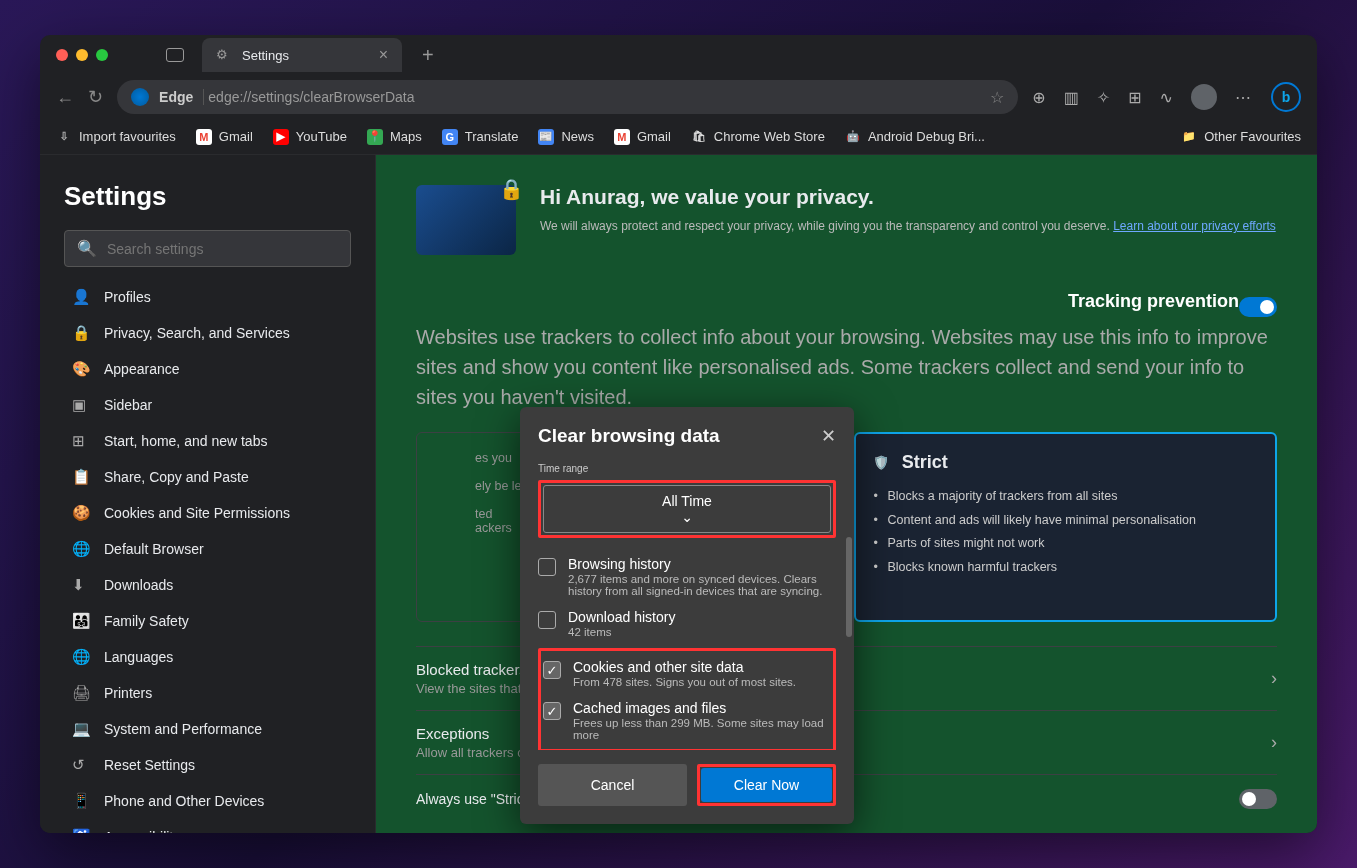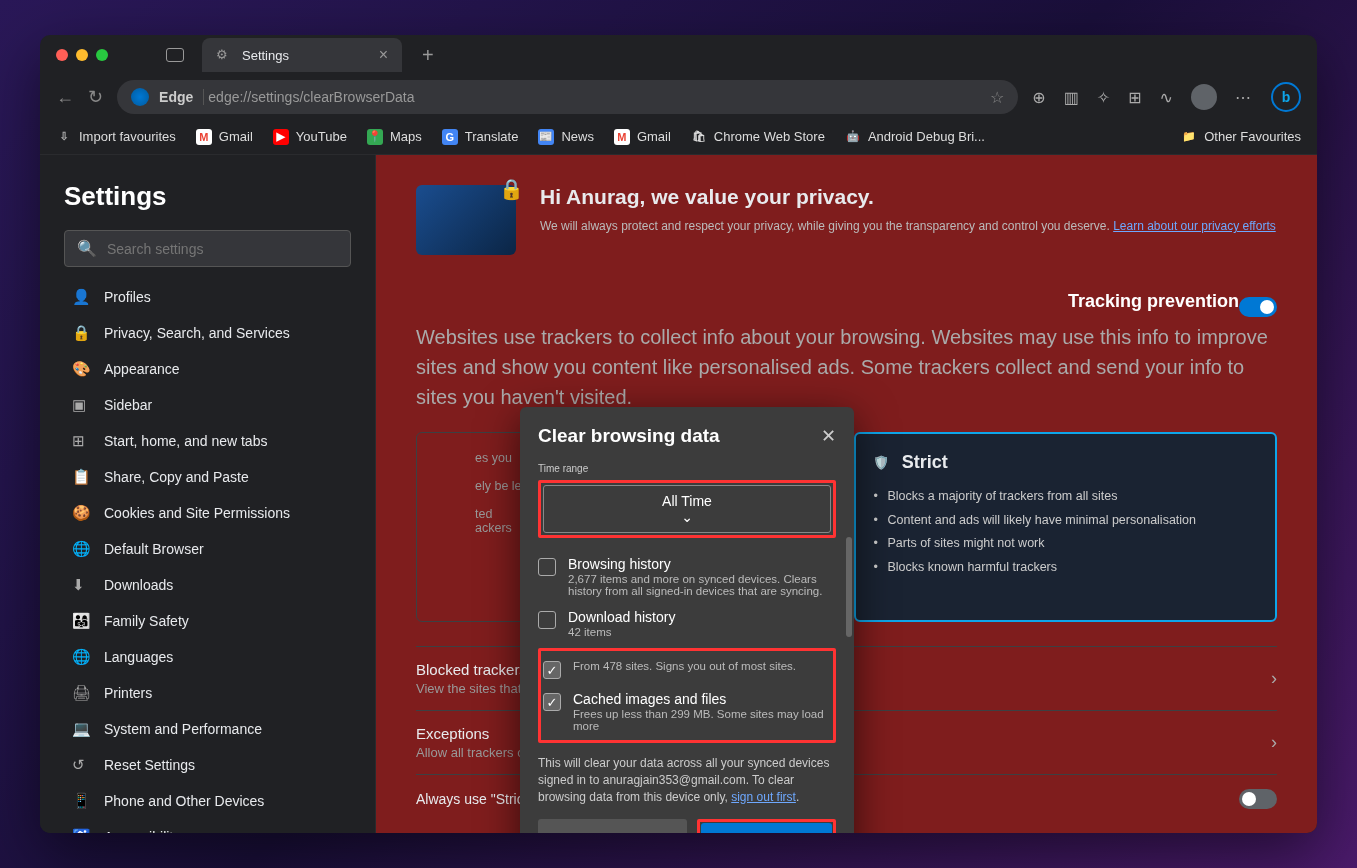--- a/index.html
+++ b/index.html
@@ -29,21 +29,21 @@
 .bmbar { height: 36px; display: flex; align-items: center; padding: 0 16px; gap: 20px; color: #ddd; font-size: 13px; background: #202124; border-bottom: 1px solid #2a2b2e; }
 .bm { display: flex; align-items: center; gap: 7px; cursor: pointer; }
 .bm-ico { width: 16px; height: 16px; border-radius: 3px; display: inline-flex; align-items: center; justify-content: center; font-size: 11px; font-weight: bold; }
 .content { flex: 1; display: flex; overflow: hidden; position: relative; }
 .sidebar { width: 336px; background: #202124; padding: 26px 24px; overflow-y: auto; border-right: 1px solid #2a2b2e; }
 .sb-title { color: #fff; font-size: 26px; font-weight: 600; margin-bottom: 18px; }
 .sb-search { background: #35363a; border: 1px solid #555; border-radius: 4px; padding: 8px 12px; display: flex; align-items: center; gap: 10px; margin-bottom: 12px; }
 .sb-search input { background: none; border: none; color: #ccc; font-size: 14px; outline: none; flex: 1; }
 .sb-item { display: flex; align-items: center; gap: 14px; padding: 9px 8px; color: #e8eaed; font-size: 14px; cursor: pointer; border-radius: 4px; }
 .sb-ico { width: 18px; color: #aaa; font-size: 15px; }
-.main { flex: 1; background: #7f1d1d; padding: 30px 40px; overflow-y: auto; color: #e8eaed; position: relative; }
+.main { flex: 1; background: #14532d; padding: 30px 40px; overflow-y: auto; color: #e8eaed; position: relative; }
 .hero { display: flex; gap: 24px; margin-bottom: 36px; }
 .hero-img { width: 100px; height: 70px; background: linear-gradient(135deg, #1a4d8f, #0b2545); border-radius: 6px; position: relative; flex-shrink: 0; }
 .hero-img::after { content: "🔒"; position: absolute; right: -8px; top: -8px; font-size: 20px; }
 .hero h2 { font-size: 21px; font-weight: 600; margin-bottom: 8px; }
 .hero p { font-size: 12px; color: #bbb; line-height: 1.5; }
 .link { color: #6ea8fe; text-decoration: underline; }
 .sect-title { color: #fff; font-size: 18px; font-weight: 600; margin-bottom: 10px; }
 .sect-desc { color: #aaa; font-size: 20px; margin-bottom: 20px; line-height: 1.5; }
 .cards { display: flex; gap: 16px; margin-bottom: 24px; }
 .card { flex: 1; border: 1px solid #3c4043; border-radius: 6px; padding: 18px; font-size: 13px; }
@@ -325,36 +325,34 @@
           <div class="checkbox"></div>
           <div class="check-txt">
               <div class="check-title">Download history</div>
               <div class="check-sub">42 items</div>
             </div>
         </div>
         <div class="hl-red" style="margin-top:4px">
           <div class="check-item">
             <div class="checkbox checked">✓</div>
             <div class="check-txt">
+                <div class="check-title">Cookies and other site data</div>
                 <div class="check-sub">From 478 sites. Signs you out of most sites.</div>
               </div>
           </div>
           <div class="check-item">
             <div class="checkbox checked">✓</div>
             <div class="check-txt">
                 <div class="check-title">Cached images and files</div>
                 <div class="check-sub">Frees up less than 299 MB. Some sites may load more</div>
               </div>
           </div>
         </div>
       </div>
 
-      <div class="modal-note">
-        <span>This will clear your data across all your synced devices signed in to anuragjain353@gmail.com. To clear browsing data from this device only, </span><span class="link">sign out first</span>.
-      </div>
 
       <div class="modal-btns">
         <button class="btn btn-cancel">Cancel</button>
         <div class="hl-red" style="flex:1;padding:1px">
           <button class="btn btn-clear" style="width:100%">Clear Now</button>
         </div>
       </div>
       <div class="scroll-gutter" style="top:130px;height:100px"></div>
     </div>
   </div>

